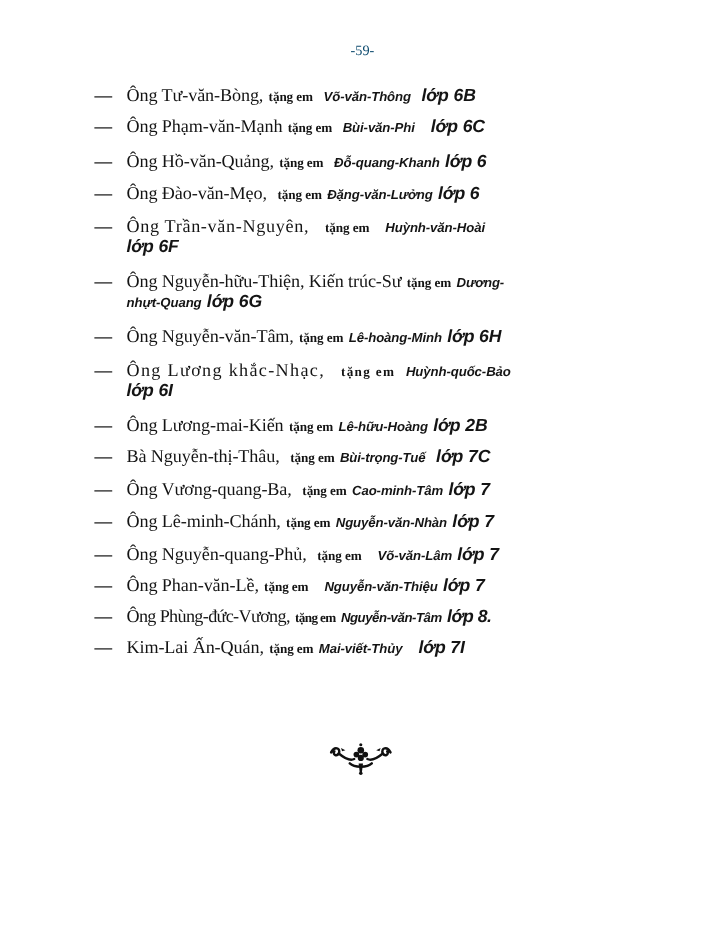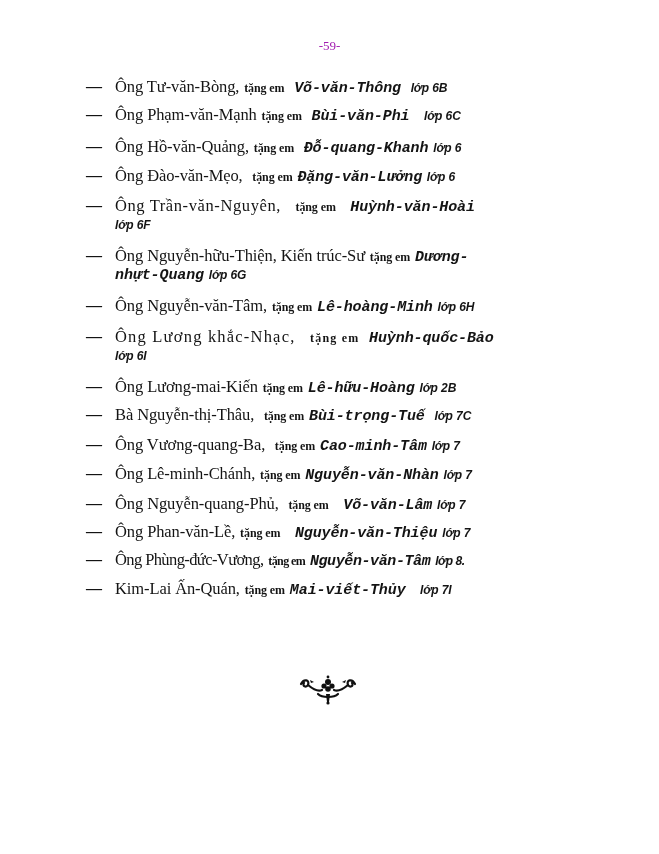--- a/index.html
+++ b/index.html
@@ -2,33 +2,33 @@
 <html><head>
   <meta charset="utf-8">
   <style>
     html, body { margin: 0; padding: 0; }
     body {
       width: 659px; height: 854px; background: #ffffff; position: relative; overflow: hidden;
       font-family: "DejaVu Serif", "Liberation Serif", serif; color: #141414;
     }
     .page-number {
       position: absolute; left: 0; width: 659px; top: 38px; text-align: center;
-      font-family: "Liberation Serif", serif; font-size: 13px; color: #a21caf;
+      font-family: "Liberation Serif", serif; font-size: 13px; color: #0c4a6e;
     }
     .clip {
       position: absolute; left: 0; top: 0; width: 562px; height: 854px; overflow: hidden;
     }
     .entry { position: absolute; left: 86px; width: 700px; }
     .line { height: 19px; line-height: 19px; font-size: 15.5px; white-space: nowrap; letter-spacing: -0.1px; }
     .dash { display: inline-block; width: 29px; font-family: "Liberation Serif", serif; font-weight: bold; font-size: 16px; }
     .indent { display: inline-block; width: 29px; }
     .donor { font-weight: normal; font-family: "Liberation Serif", serif; font-size: 16.5px; }
     .mid { font-weight: bold; font-family: "Liberation Serif", serif; font-size: 12px; }
-    .rec { font-style: italic; font-weight: bold; font-family: Liberation Mono, monospace; font-size: 15px; }
-    .cls { font-style: italic; font-weight: bold; font-family: "Liberation Sans", sans-serif; font-size: 12px; }
+    .rec { font-style: italic; font-weight: bold; font-family: Liberation Sans, sans-serif; font-size: 12px; }
+    .cls { font-style: italic; font-weight: bold; font-family: "Liberation Sans", sans-serif; font-size: 16px; }
     .ornament { position: absolute; left: 296px; top: 672px; width: 64px; height: 34px; }
   </style>
 </head>
 <body>
 
 <div class="page-number">-59-</div>
 
 <div class="clip">
   <div class="entry" style="top:77px">
     <div class="line"><span class="dash">—</span><span class="donor">Ông Tư-văn-Bòng,</span> <span class="mid">tặng em</span>&nbsp;&nbsp;<span class="rec">Võ-văn-Thông</span>&nbsp;&nbsp;<span class="cls">lớp 6B</span></div>

